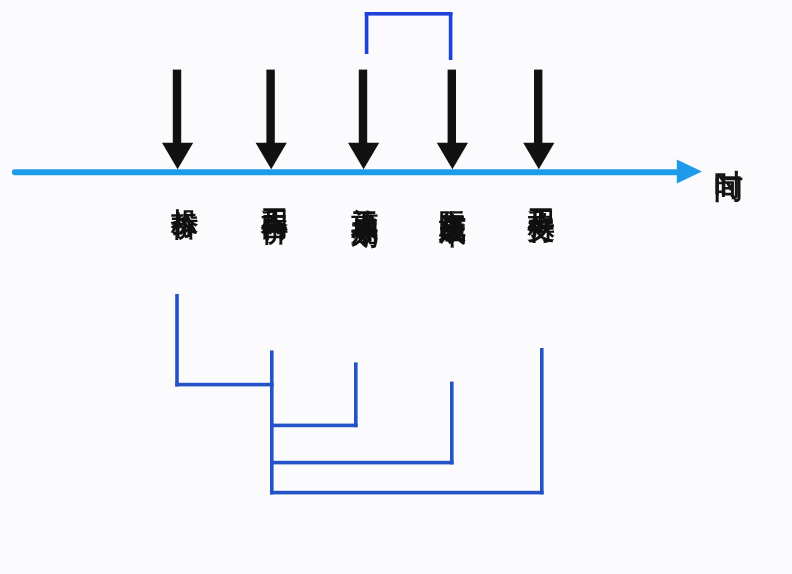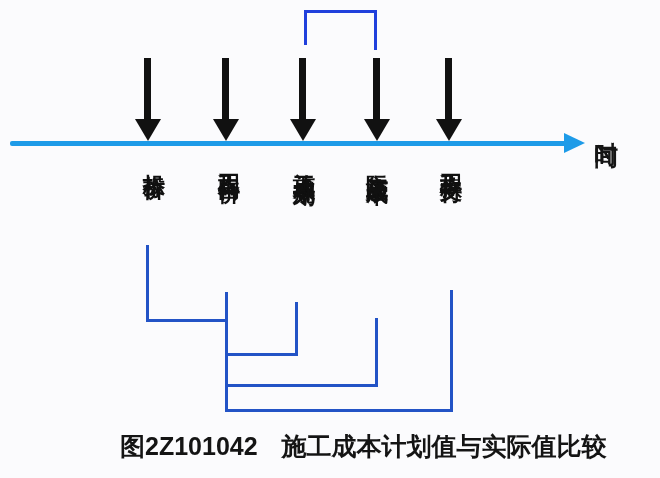--- a/index.html
+++ b/index.html
@@ -106,17 +106,14 @@
   <div class="seg w3" style="left:146px;top:245px;height:77px;"></div>
   <div class="seg h3" style="left:146px;top:319px;width:82px;"></div>
   <div class="seg w3" style="left:225px;top:292px;height:120px;"></div>
   <div class="seg h3" style="left:225px;top:353px;width:73px;"></div>
   <div class="seg w3" style="left:295px;top:302px;height:54px;"></div>
   <div class="seg h3" style="left:225px;top:384px;width:153px;"></div>
   <div class="seg w3" style="left:375px;top:318px;height:69px;"></div>
   <div class="seg h3" style="left:225px;top:409px;width:228px;"></div>
   <div class="seg w3" style="left:450px;top:290px;height:122px;"></div>
 
-  <div class="caption">
-    <span class="fig-no">图2Z101042</span><span>施工成本计划值与实际值比较</span>
-  </div>
 
 </div>
 
 </body></html>

